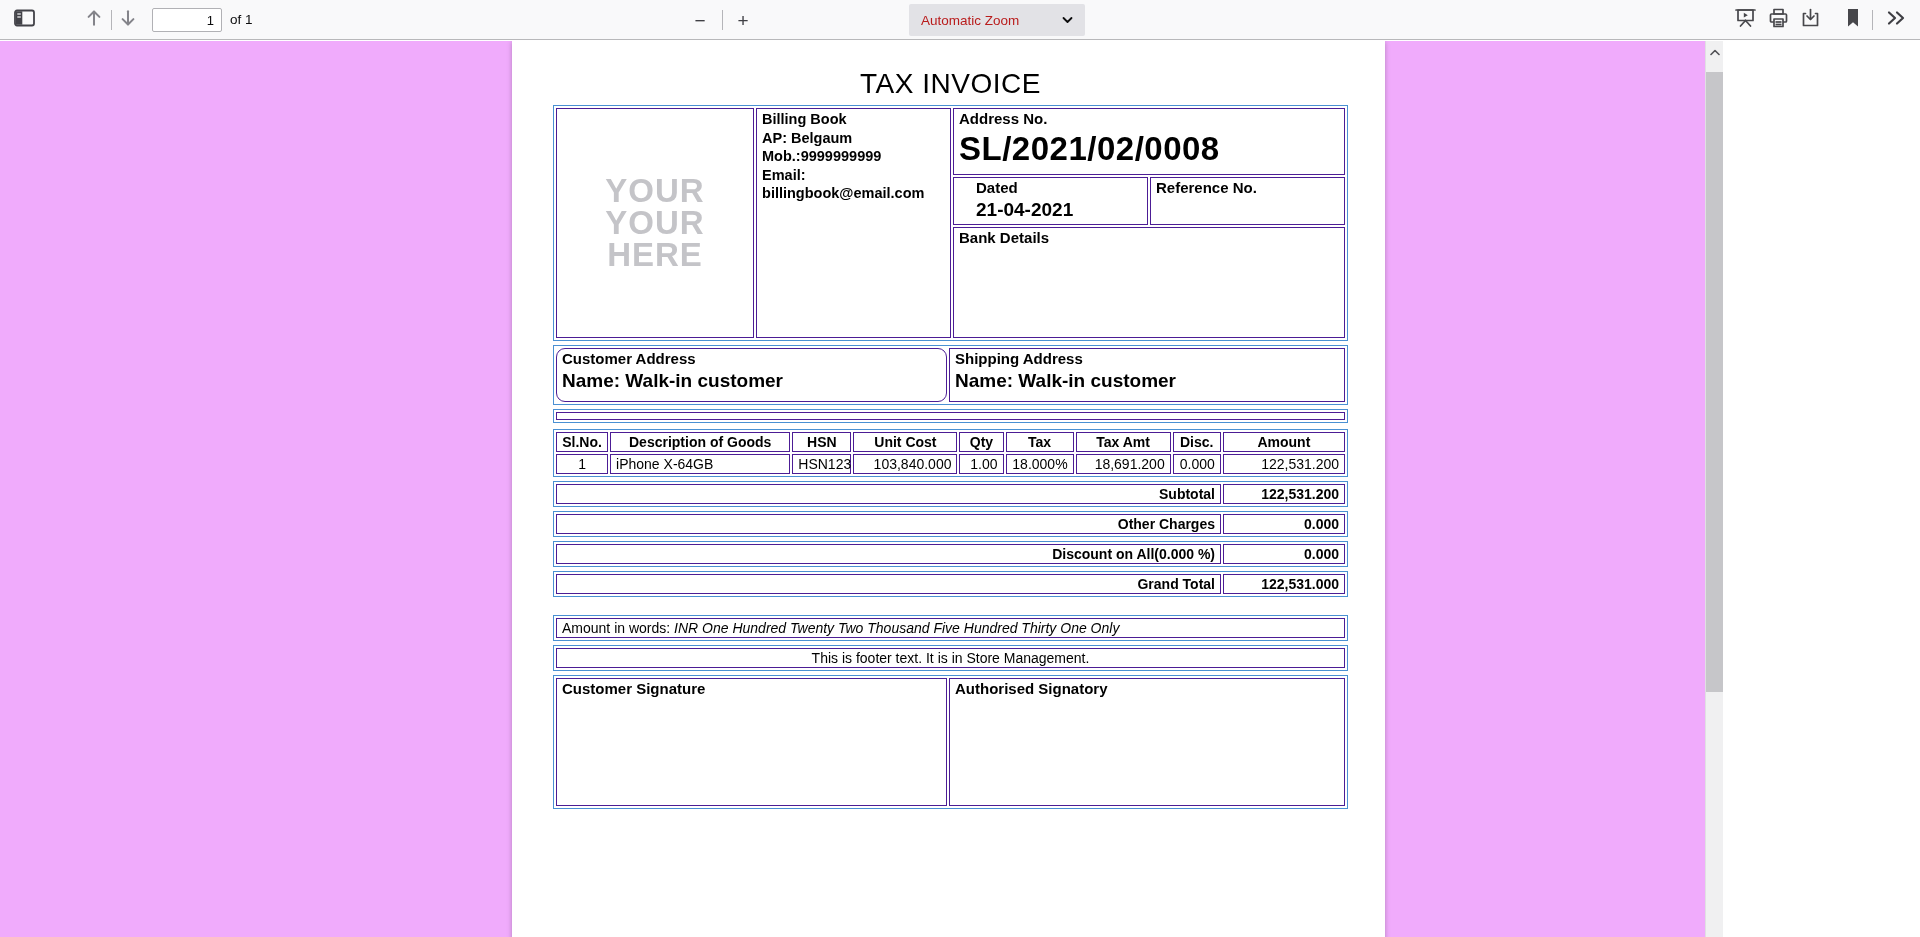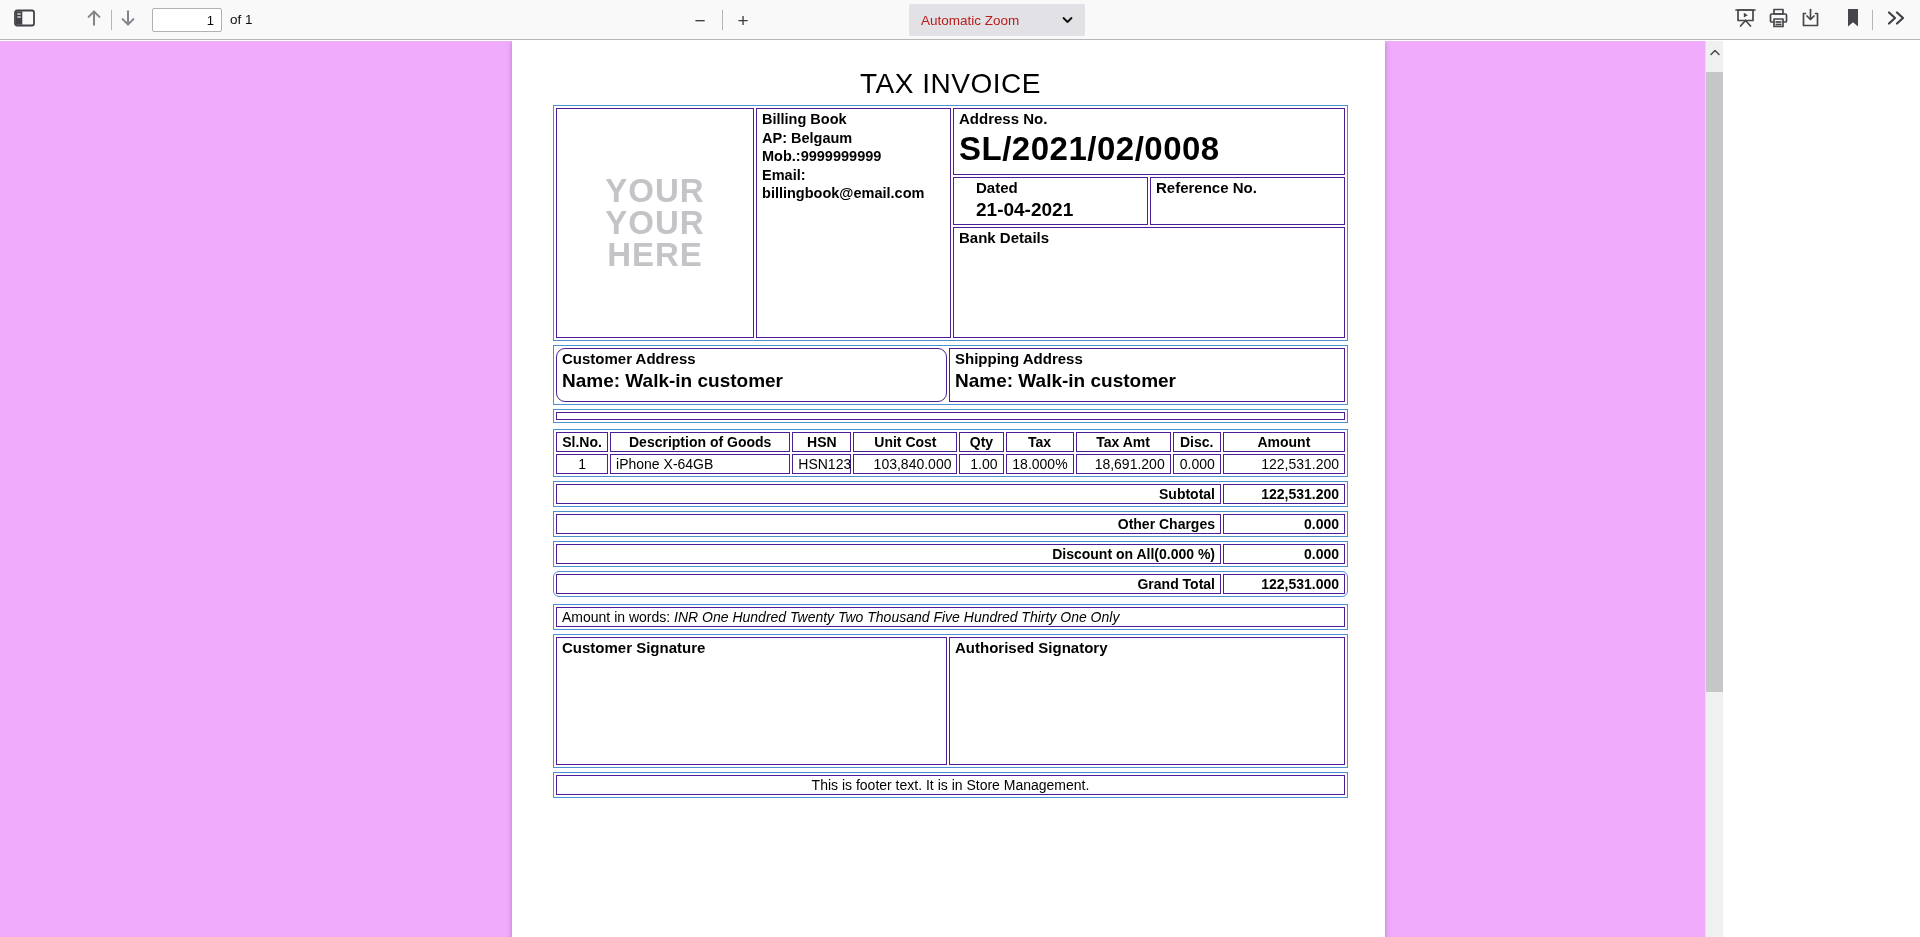--- a/index.html
+++ b/index.html
@@ -325,61 +325,61 @@
       </tbody>
         </table>
       <table class="blk summary">
         <tbody>
             <tr>
           <td class="num">Discount on All(0.000 %)</td>
           <td class="num" style="width:122px;">0.000</td>
         </tr>
       </tbody>
         </table>
-      <table class="blk summary" style="margin-bottom:7px;border-radius:6px;">
+      <table class="blk summary" style="margin-bottom:18px;">
         <tbody>
             <tr>
           <td class="num">Grand Total</td>
           <td class="num" style="width:122px;">122,531.000</td>
         </tr>
       </tbody>
         </table>
 
       <table class="blk words">
         <tbody>
             <tr>
           <td>
             <span>Amount in words:</span>
             <span class="words-val">INR One Hundred Twenty Two Thousand Five Hundred Thirty One Only</span>
           </td>
+        </tr>
+      </tbody>
+        </table>
+
+      <table class="blk footer-tbl">
+        <tbody>
+            <tr>
+          <td>This is footer text. It is in Store Management.</td>
         </tr>
       </tbody>
         </table>
 
       <table class="blk sig">
         <colgroup>
             <col style="width:391px">
             <col>
           </colgroup>
         <tbody>
             <tr>
           <td>
             <div class="lbl">Customer Signature</div>
           </td>
           <td>
             <div class="lbl">Authorised Signatory</div>
           </td>
-        </tr>
-      </tbody>
-        </table>
-
-      <table class="blk footer-tbl">
-        <tbody>
-            <tr>
-          <td>This is footer text. It is in Store Management.</td>
         </tr>
       </tbody>
         </table>
 
     </div>
   </div>
 
   <div class="scrollbar">
     <div class="sb-up">
       <span>

